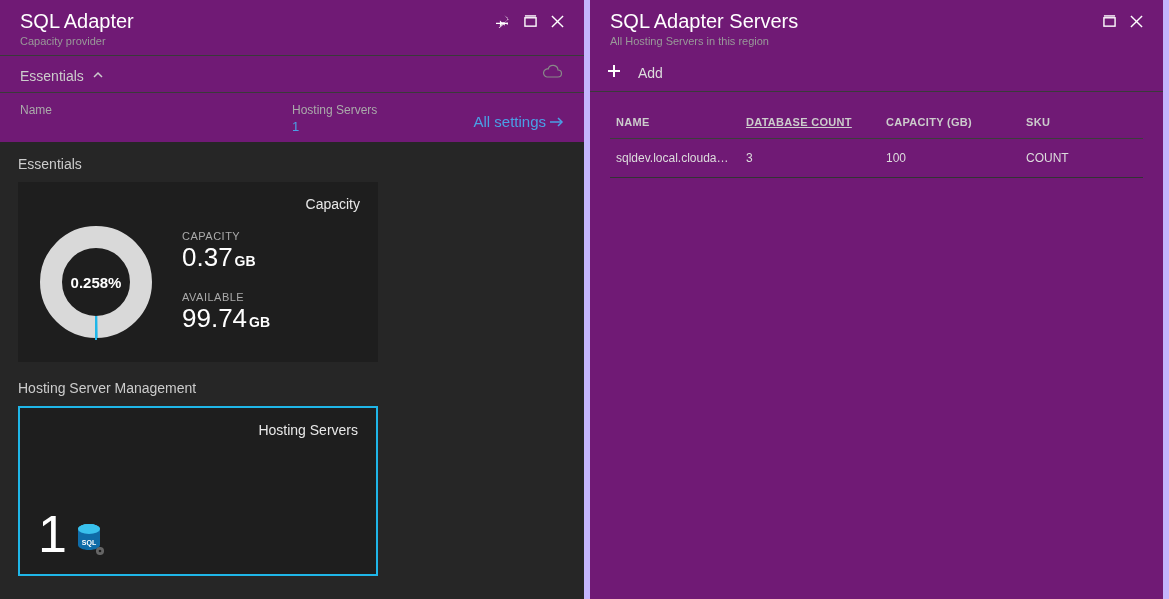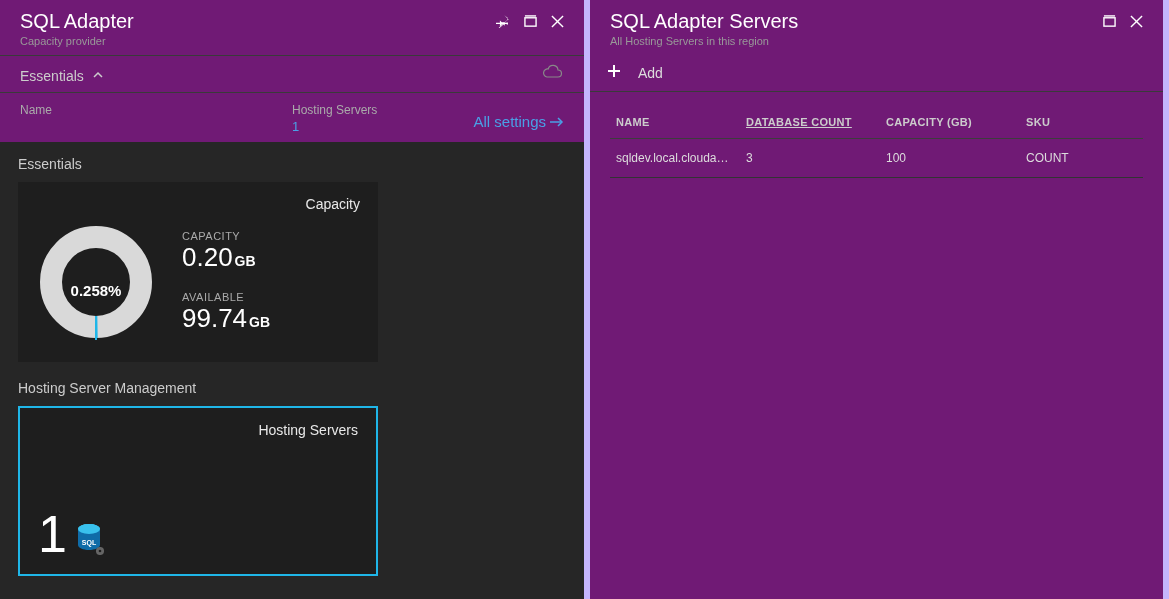--- a/index.html
+++ b/index.html
@@ -64,21 +64,21 @@
   .section-label { font-size:14px; color:#ccc; margin-bottom:10px;}
 
   .tile {
     background:#1e1e1e;
     padding:14px 18px;
   }
   .tile-capacity { width:360px; height:180px; }
   .tile-title { font-size:14px; color:#e8e8e8; margin-bottom:10px;text-align:right;}
   .capacity-row { display:flex; align-items:center; gap:26px;}
   .donut-wrap { position:relative; width:120px; height:120px; }
-  .donut-center { position:absolute; top:8px;left:0;width:100%;height:100%; display:flex;align-items:center;justify-content:center; font-size:15px; font-weight:600; color:#fff;}
+  .donut-center { position:absolute; top:0;left:0;width:100%;height:100%; display:flex;align-items:center;justify-content:center; font-size:15px; font-weight:600; color:#fff;}
   .cap-stats { display:flex; flex-direction:column; gap:18px;}
   .stat-label { font-size:11px; color:#aaa; letter-spacing:0.5px;}
   .stat-value { font-size:26px; font-weight:400; color:#fff;}
   .stat-unit { font-size:14px; font-weight:600; margin-left:2px;text-align:center;}
 
   .tile-host {
     width:360px; height:170px;
     border:2px solid #1fb6e8;
     margin-top:10px;
     padding:14px 18px;
@@ -182,21 +182,21 @@
           <svg width="120" height="120" viewBox="0 0 120 120">
             <circle cx="60" cy="60" r="45" fill="none" stroke="#d9d9d9" stroke-width="22"></circle>
             <path d="M60 105 A45 45 0 0 0 61.5 105" fill="none" stroke="#1fb6e8" stroke-width="22"></path>
             <line x1="60" y1="94" x2="60" y2="118" stroke="#1fb6e8" stroke-width="2"></line>
           </svg>
           <div class="donut-center">0.258%</div>
         </div>
         <div class="cap-stats">
           <div>
             <div class="stat-label">CAPACITY</div>
-            <div class="stat-value"><span>0.20</span><span class="stat-unit">GB</span></div>
+            <div class="stat-value"><span>0.37</span><span class="stat-unit">GB</span></div>
           </div>
           <div>
             <div class="stat-label">AVAILABLE</div>
             <div class="stat-value"><span>99.74</span><span class="stat-unit">GB</span></div>
           </div>
         </div>
       </div>
     </div>
 
     <div class="section-label" style="margin-top:18px;">Hosting Server Management</div>

